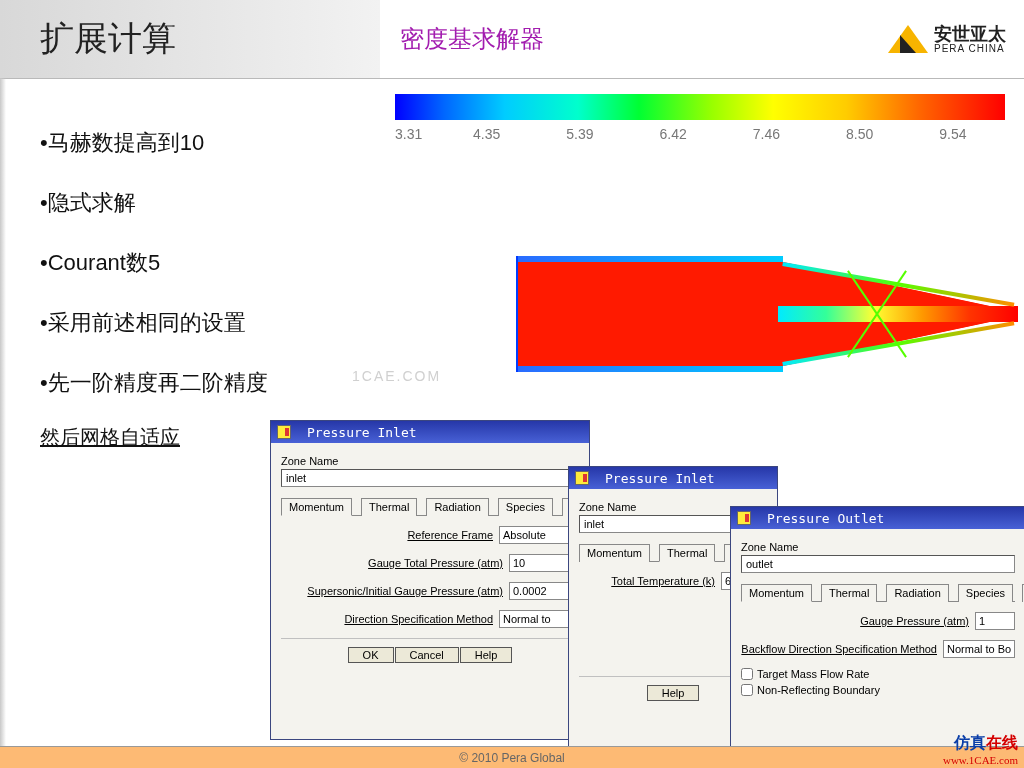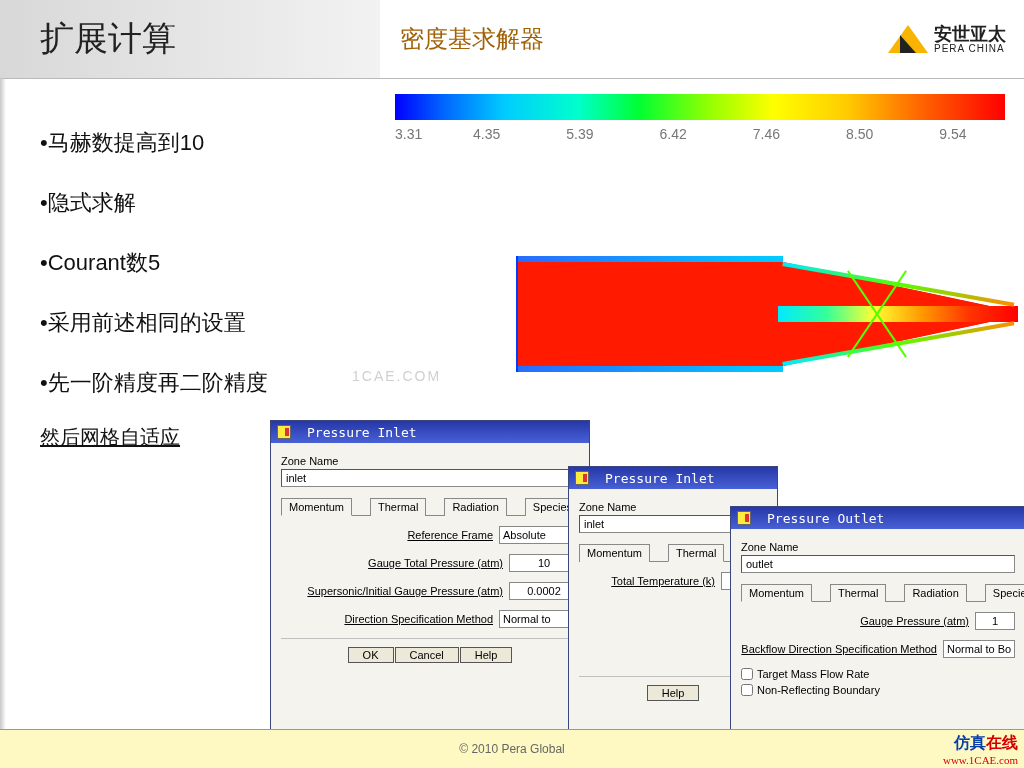--- a/index.html
+++ b/index.html
@@ -1,21 +1,21 @@
 <!DOCTYPE html>
 <html><head>
 <meta charset="utf-8">
 <style>
   * { margin: 0; padding: 0; box-sizing: border-box; }
   body { width: 1024px; height: 768px; font-family: "Microsoft YaHei", Arial, sans-serif; background: #fff; overflow: hidden; position: relative; }
   
   .header-band { display: flex; height: 78px; align-items: center; }
   .title-box { background: linear-gradient(to right, #d8d8d8, #f2f2f2); height: 100%; display: flex; align-items: center; padding: 0 24px 0 40px; width: 380px; }
   .title-box h1 { font-size: 34px; font-weight: 400; color: #222; }
-  .subtitle { font-size: 24px; color: #a16207; margin-left: 20px; font-family: Liberation Serif, serif; }
+  .subtitle { font-size: 24px; color: #a21caf; margin-left: 20px; font-family: Liberation Serif, serif; }
   .spacer { flex: 1; }
   .logo { display: flex; align-items: center; margin-right: 18px; gap: 6px; }
   .logo-tri { width: 0; height: 0; border-left: 20px solid transparent; border-right: 20px solid transparent; border-bottom: 28px solid #f7b400; position: relative; }
   .logo-tri::after { content: ""; position: absolute; left: -8px; top: 10px; width: 0; height: 0; border-left: 0 solid transparent; border-right: 16px solid transparent; border-bottom: 18px solid #222; }
   .logo-text { font-size: 18px; font-weight: 700; color: #222; line-height: 1; }
   .logo-sub { font-size: 10px; color: #222; letter-spacing: 1px; }
   .hr { height: 1px; background: #b9b9b9; margin-bottom: 4px; }
   
   .content { position: absolute; left: 40px; top: 128px; width: 320px; }
   .bullets { list-style: none; }
@@ -41,37 +41,37 @@
   .sim-shock2 { position: absolute; right: 140px; top: 0; width: 2px; height: 104px; background: #55ff00; transform: rotate(-34deg); }
   .watermark { position: absolute; left: 352px; top: 368px; font-size: 14px; color: #d0d0d0; font-family: Arial; letter-spacing: 2px; }
   
   .win { position: absolute; border: 1px solid #3b467f; background: #f4f3ee; font-family: Tahoma, Arial; font-size: 11px; color: #000; }
   .win-title { background: linear-gradient(to bottom, #2637a8, #4861d6); color: #fff; padding: 3px 6px; display: flex; align-items: center; gap: 16px; height: 22px; font-family: "SimSun", monospace; font-size: 13px; }
   .win-icon { width: 14px; height: 14px; background: #ffeb3b; border: 1px solid #666; display: inline-block; position: relative; }
   .win-icon::after { content: ""; position: absolute; top: 2px; left: 7px; width: 4px; height: 8px; background: #d33; }
   .win-body { padding: 8px 10px; }
   .field-label { display: block; margin: 4px 0 2px; }
   .text-input { width: 100%; border: 1px solid #888; border-top-color: #555; border-left-color: #555; background: #fff; padding: 2px 4px; font-size: 11px; height: 18px; }
-  .tabs { border-bottom: 1px solid #888; margin-top: 10px; display: flex; gap: 17px; justify-content: space-between; }
+  .tabs { border-bottom: 1px solid #888; margin-top: 10px; display: flex; gap: 8px; justify-content: space-between; }
   .tab { border: 1px solid #888; border-bottom: none; padding: 2px 7px; font-size: 11px; background: #f4f3ee; margin-right: 1px; position: relative; top: 1px; }
   .tab.active { background: #f4f3ee; border-bottom: 1px solid #f4f3ee; }
   .frm-row { display: flex; align-items: center; margin: 10px 0; justify-content: flex-end; }
   .frm-row label { margin-right: 6px; font-size: 11px; text-decoration: underline; }
-  .frm-row .val { width: 70px; border: 1px solid #888; background: #fff; padding: 1px 3px; height: 18px; font-size: 11px; text-align: center; }
+  .frm-row .val { width: 70px; border: 1px solid #888; background: #fff; padding: 1px 3px; height: 18px; font-size: 11px; }
   .frm-row .dd { width: 80px; border: 1px solid #888; background: #fff; padding: 1px 3px; height: 18px; font-size: 11px; }
   .btn-row { display: flex; justify-content: center; gap: 1px; padding: 8px 0 2px; border-top: 1px solid #c0c0c0; margin-top: 4px; }
   .btn { border: 1px solid #555; background: #ece9d8; padding: 1px 14px; font-size: 11px; cursor: pointer; }
   .chk { display: flex; align-items: center; gap: 4px; margin-top: 4px; font-size: 11px; }
   .chk input { width: 12px; height: 12px; }
   
   #win1 { left: 270px; top: 420px; width: 320px; height: 320px; z-index: 1; }
   #win2 { left: 568px; top: 466px; width: 210px; height: 300px; z-index: 2; }
   #win3 { left: 730px; top: 506px; width: 296px; height: 260px; z-index: 3; }
   
-  .footer { position: absolute; bottom: 0; left: 0; right: 0; height: 39px; border-top: 1px solid #999; background: #fef9c3; display: flex; align-items: center; justify-content: center; font-size: 12px; color: #666; z-index: 10; }
+  .footer { position: absolute; bottom: 0; left: 0; right: 0; height: 22px; border-top: 1px solid #999; background: #fdba74; display: flex; align-items: center; justify-content: center; font-size: 12px; color: #666; z-index: 10; }
   .footer-right { position: absolute; right: 6px; bottom: 2px; text-align: right; z-index: 11; font-family: "SimSun"; }
   .fr-top { font-size: 16px; font-weight: bold; }
   .fr-top .b { color: #0a3ea8; } .fr-top .r { color: #d40000; }
   .fr-bot { font-size: 11px; color: #d40000; }
   
   .left-edge { position: absolute; left: 0; top: 78px; bottom: 22px; width: 6px; background: linear-gradient(to right, #c8c8c8, transparent); }
 </style>
 </head>
 <body>
 

